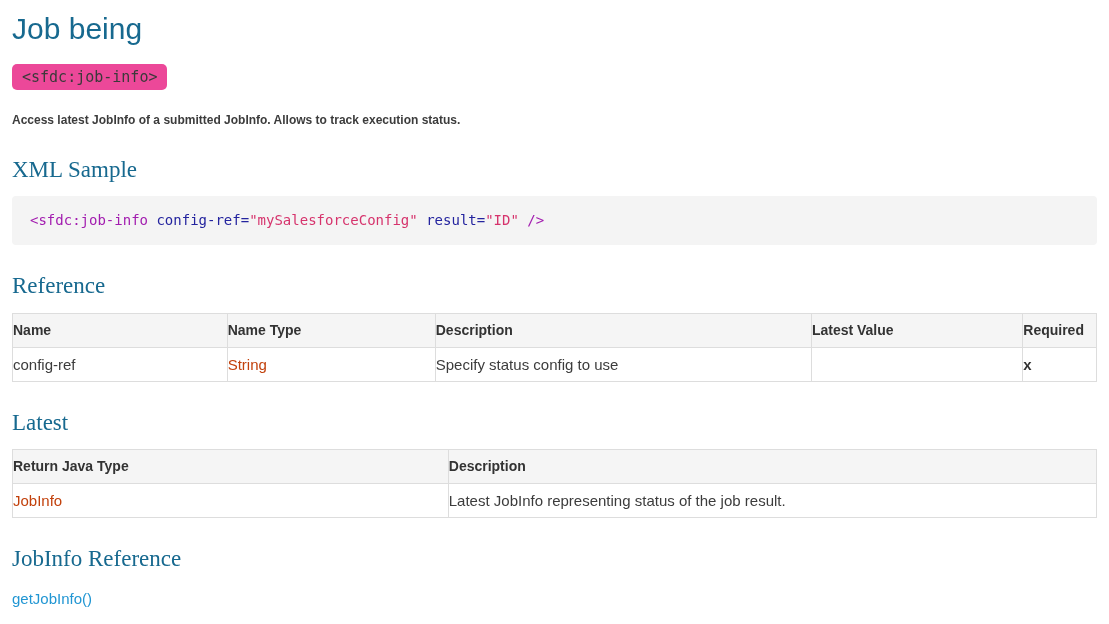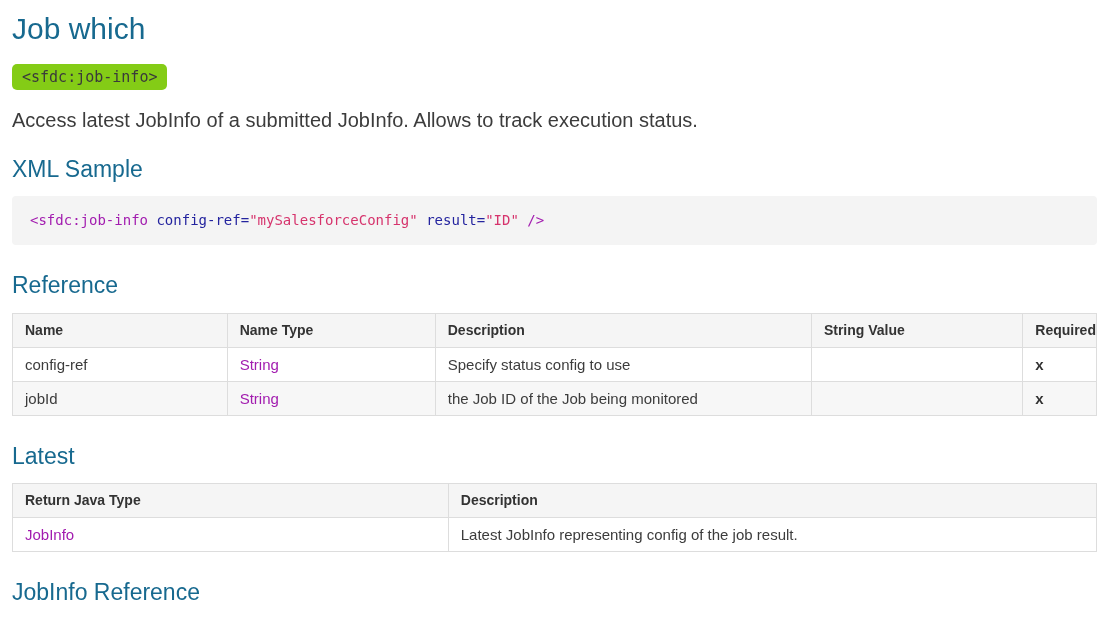--- a/index.html
+++ b/index.html
@@ -13,34 +13,35 @@
   h1.page-title {
     font-size: 30px;
     font-weight: 400;
     color: #17698f;
     margin: 6px 0 0;
     line-height: 1.15;
   }
   .inline-code {
     display: inline-block;
     margin-top: 17px;
-    background: #84cc16;
+    background: #ec4899;
     border-radius: 5px;
     padding: 4px 10px;
     font-family: "DejaVu Sans Mono", "Liberation Mono", monospace;
     font-size: 15px;
     color: #3a3a3a;
   }
-  p.desc { margin: 21px 0 0; font-size: 20px; line-height: 18px; }
+  p.desc { margin: 21px 0 0; font-size: 12px; line-height: 18px; font-weight: bold; }
   h2.section-heading {
     font-size: 23px;
     font-weight: 400;
     color: #17698f;
     margin: 27px 0 0;
     line-height: 1.2;
+    font-family: Liberation Serif, serif;
   }
   pre.codeblock {
     margin: 13px 0 0;
     background: #f4f4f4;
     border-radius: 4px;
     padding: 16px 18px;
     font-family: "DejaVu Sans Mono", "Liberation Mono", monospace;
     font-size: 14px;
     line-height: 17px;
     white-space: pre;
@@ -51,45 +52,45 @@
   .tok-str  { color: #d6336c; }
   table.doc-table {
     width: 100%;
     border-collapse: collapse;
     margin-top: 13px;
     font-size: 15px;
     table-layout: fixed;
   }
   table.doc-table th, table.doc-table td {
     border: 1px solid #dddddd;
-    padding: 8px 12px;
+    padding: 8px 0;
     text-align: left;
     vertical-align: top;
     line-height: 17px;
     overflow: hidden;
   }
   table.doc-table th {
     background: #f5f5f5;
     font-size: 14px;
     font-weight: 700;
     color: #333333;
   }
   table.doc-table tbody tr:nth-child(even) td { background: #f7f7f7; }
   td.required-cell { text-align: center; font-weight: 700; color: #333333; }
   a { text-decoration: none; cursor: pointer; }
-  a.type-link { color: #a21caf; margin-top: 7px; }
+  a.type-link { color: #c2410c; margin-top: 7px; }
   a.api-link  { color: #2196d3; font-size: 15px; }
   p.api-p { margin: 17px 0 0; line-height: 17px; }
 </style>
 </head>
 <body>
 
 
 
-<h1 class="page-title">Job which</h1>
+<h1 class="page-title">Job being</h1>
 
 <code class="inline-code">&lt;sfdc:job-info&gt;</code>
 
 <p class="desc">Access latest JobInfo of a submitted JobInfo. Allows to track execution status.</p>
 
 <h2 class="section-heading">XML Sample</h2>
 
 <pre class="codeblock"><span class="tok-tag">&lt;sfdc:job-info </span><span class="tok-attr">config-ref=</span><span class="tok-str">"mySalesforceConfig"</span><span class="tok-attr"> result=</span><span class="tok-str">"ID"</span><span class="tok-tag"> /&gt;</span></pre>
 
 <h2 class="section-heading">Reference</h2>
@@ -100,36 +101,29 @@
     <col style="width:19.2%">
     <col style="width:34.7%">
     <col style="width:19.5%">
     <col style="width:6.8%">
   </colgroup>
   <thead>
     <tr>
       <th>Name</th>
       <th>Name Type</th>
       <th>Description</th>
-      <th>String Value</th>
+      <th>Latest Value</th>
       <th>Required</th>
     </tr>
   </thead>
   <tbody>
     <tr>
       <td>config-ref</td>
       <td><a class="type-link">String</a></td>
       <td>Specify status config to use</td>
-      <td></td>
-      <td class="required-cell">x</td>
-    </tr>
-    <tr>
-      <td>jobId</td>
-      <td><a class="type-link">String</a></td>
-      <td>the Job ID of the Job being monitored</td>
       <td></td>
       <td class="required-cell">x</td>
     </tr>
   </tbody>
 </table>
 
 <h2 class="section-heading">Latest</h2>
 
 <table class="doc-table">
   <colgroup>
@@ -138,21 +132,21 @@
   </colgroup>
   <thead>
     <tr>
       <th>Return Java Type</th>
       <th>Description</th>
     </tr>
   </thead>
   <tbody>
     <tr>
       <td><a class="type-link">JobInfo</a></td>
-      <td>Latest JobInfo representing config of the job result.</td>
+      <td>Latest JobInfo representing status of the job result.</td>
     </tr>
   </tbody>
 </table>
 
 <h2 class="section-heading">JobInfo Reference</h2>
 
 <p class="api-p">
   <a class="api-link">getJobInfo()</a>
 </p>
 

